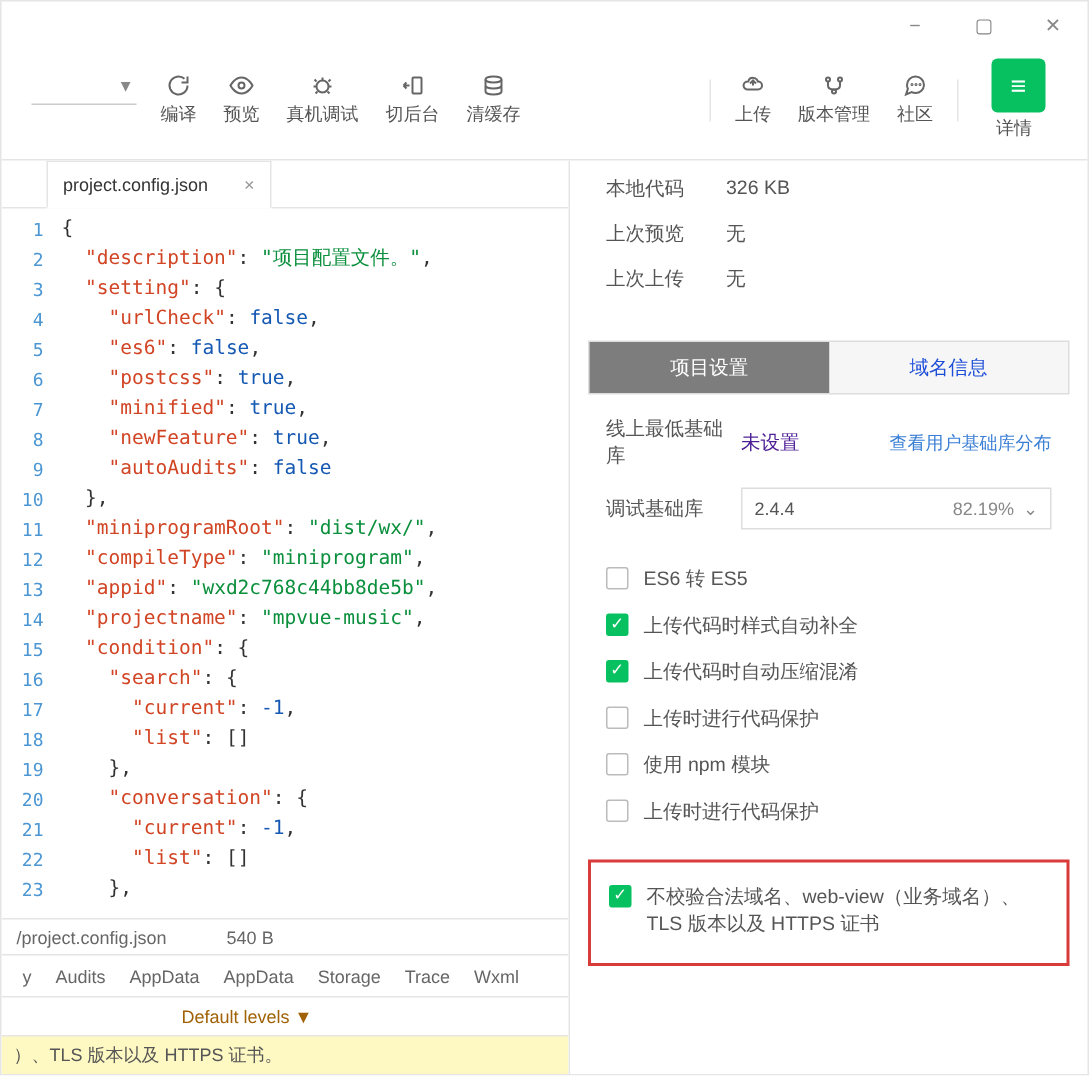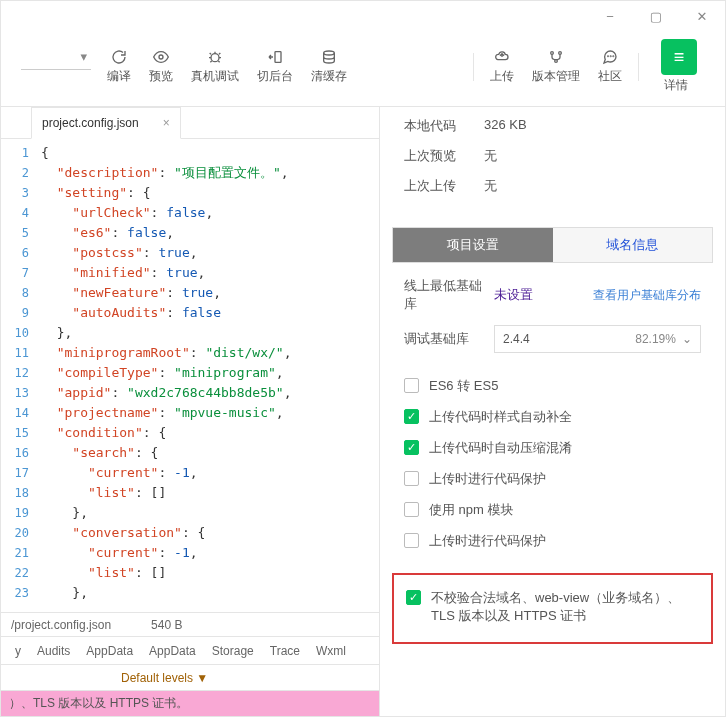--- a/index.html
+++ b/index.html
@@ -28,21 +28,21 @@
 .code-text { white-space: pre; }
 .punc { color: #333; }
 .key { color: #d14424; }
 .str { color: #0a8f3c; }
 .lit { color: #1559b3; }
 .status-bar { height: 24px; border-top: 1px solid #e5e5e5; display: flex; align-items: center; padding: 0 10px; font-size: 12px; color: #666; gap: 40px; }
 .debug-tabs { height: 28px; border-top: 1px solid #e5e5e5; display: flex; align-items: center; padding: 0 6px; font-size: 12px; color: #666; overflow: hidden; }
 .debug-tabs span { padding: 0 8px; white-space: nowrap; }
 .debug-row2 { height: 26px; border-top: 1px solid #e5e5e5; display: flex; align-items: center; padding-left: 120px; font-size: 12px; color: #a16207; }
 .debug-row2 .levels { display: flex; align-items: center; gap: 4px; }
-.debug-row3 { height: 26px; border-top: 1px solid #e5e5e5; display: flex; align-items: center; padding: 0 8px; font-size: 12px; color: #555; background: #f9a8d4; }
+.debug-row3 { height: 26px; border-top: 1px solid #e5e5e5; display: flex; align-items: center; padding: 0 8px; font-size: 12px; color: #555; background: #fef9c3; }
 .side-pane { width: 345px; display: flex; flex-direction: column; overflow: auto; padding-bottom: 10px; }
 .info-block { padding: 10px 24px 14px; }
 .info-row { display: flex; font-size: 13px; margin-bottom: 12px; color: #555; }
 .info-row .ilabel { width: 80px; }
 .seg { display: flex; border: 1px solid #ddd; margin: 6px 12px 0; }
 .seg-item { flex: 1; text-align: center; padding: 8px 0; font-size: 13px; cursor: pointer; }
 .seg-item.active { background: #7d7d7d; color: #fff; }
 .seg-item.inactive { background: #f6f6f6; color: #1d4ed8; }
 .setting-block { padding: 14px 24px 6px; }
 .setting-row { display: flex; align-items: center; font-size: 13px; margin-bottom: 12px; color: #555; }

